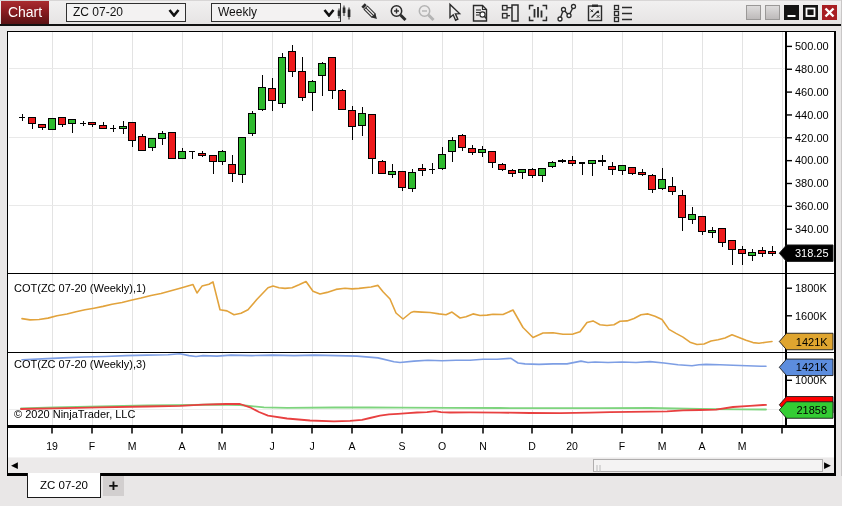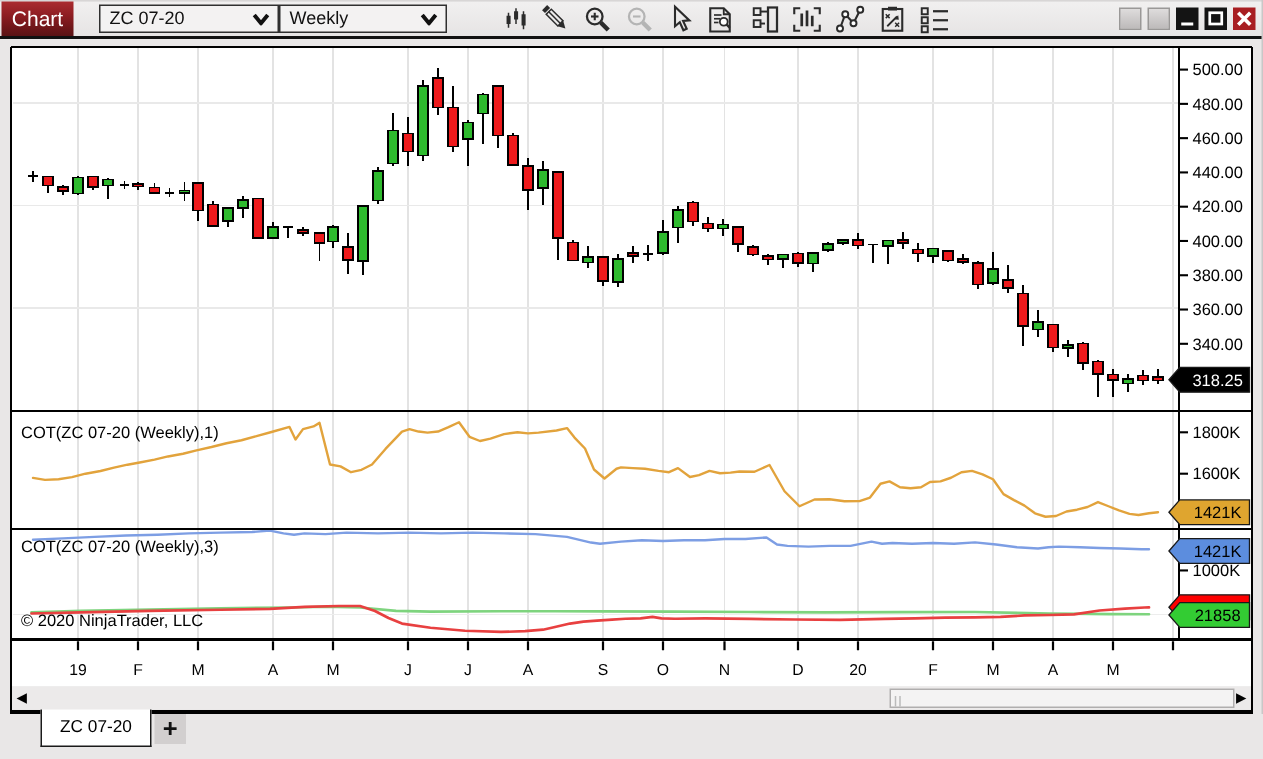--- a/index.html
+++ b/index.html
@@ -1,21 +1,21 @@
 <!DOCTYPE html>
 <html><head><meta charset="utf-8"><style>
 * { margin:0; padding:0; box-sizing:border-box; }
 body { width:842px; height:506px; font-family:"Liberation Sans", sans-serif; background:#e9e7e7; position:relative; overflow:hidden; }
 #titlebar { position:absolute; left:0; top:0; width:842px; height:24px; background:linear-gradient(#f1f0f0,#e6e4e4); border-top:1px solid #d8d6d6; }
 #titletab { position:absolute; left:1px; top:1px; width:48px; height:23px; background:linear-gradient(#aa2c30,#8e1d22 40%,#6f1619 75%,#5a1315); color:#fff; font-size:14px; line-height:22px; text-align:center; }
 #titleline { position:absolute; left:0; top:24px; width:842px; height:1.5px; background:#111; }
 .dd { position:absolute; top:3px; height:19px; background:#f3f2f2; border:1.6px solid #2f2f2f; font-size:12px; color:#111; line-height:16px; padding-left:6px; }
 .dd svg { position:absolute; right:5px; top:5px; }
 #dd1 { left:66px; width:120px; }
-#dd2 { left:186px; width:112px; }
+#dd2 { left:211px; width:130px; }
 .wbtn { position:absolute; top:5px; width:15px; height:15px; }
 .wgray { background:linear-gradient(#dedcdc,#bdbaba); border:1px solid #9a9897; }
 .wblack { background:#141414; }
 #chartarea { position:absolute; left:0; top:0; }
 #scrolltrack { position:absolute; left:8px; top:458px; width:826px; height:15px; background:#eceaea; }
 #thumb { position:absolute; left:585px; top:1px; width:230px; height:13px; background:#f4f3f3; border:1px solid #b0aeae; }
 .arr { position:absolute; font-size:9px; color:#000; top:2px; }
 #tabbar { position:absolute; left:0; top:476px; width:842px; height:30px; background:#e9e7e7; }
 #tab1 { position:absolute; left:27px; top:472.6px; width:74px; height:25px; background:#fff; border:1.8px solid #1a1a1a; border-top:none; font-size:11.5px; text-align:center; line-height:24px; }
 #plus { position:absolute; left:103px; top:476px; width:21px; height:20px; background:#d2cfcf; font-size:17px; font-weight:bold; text-align:center; line-height:19px; color:#111; }

